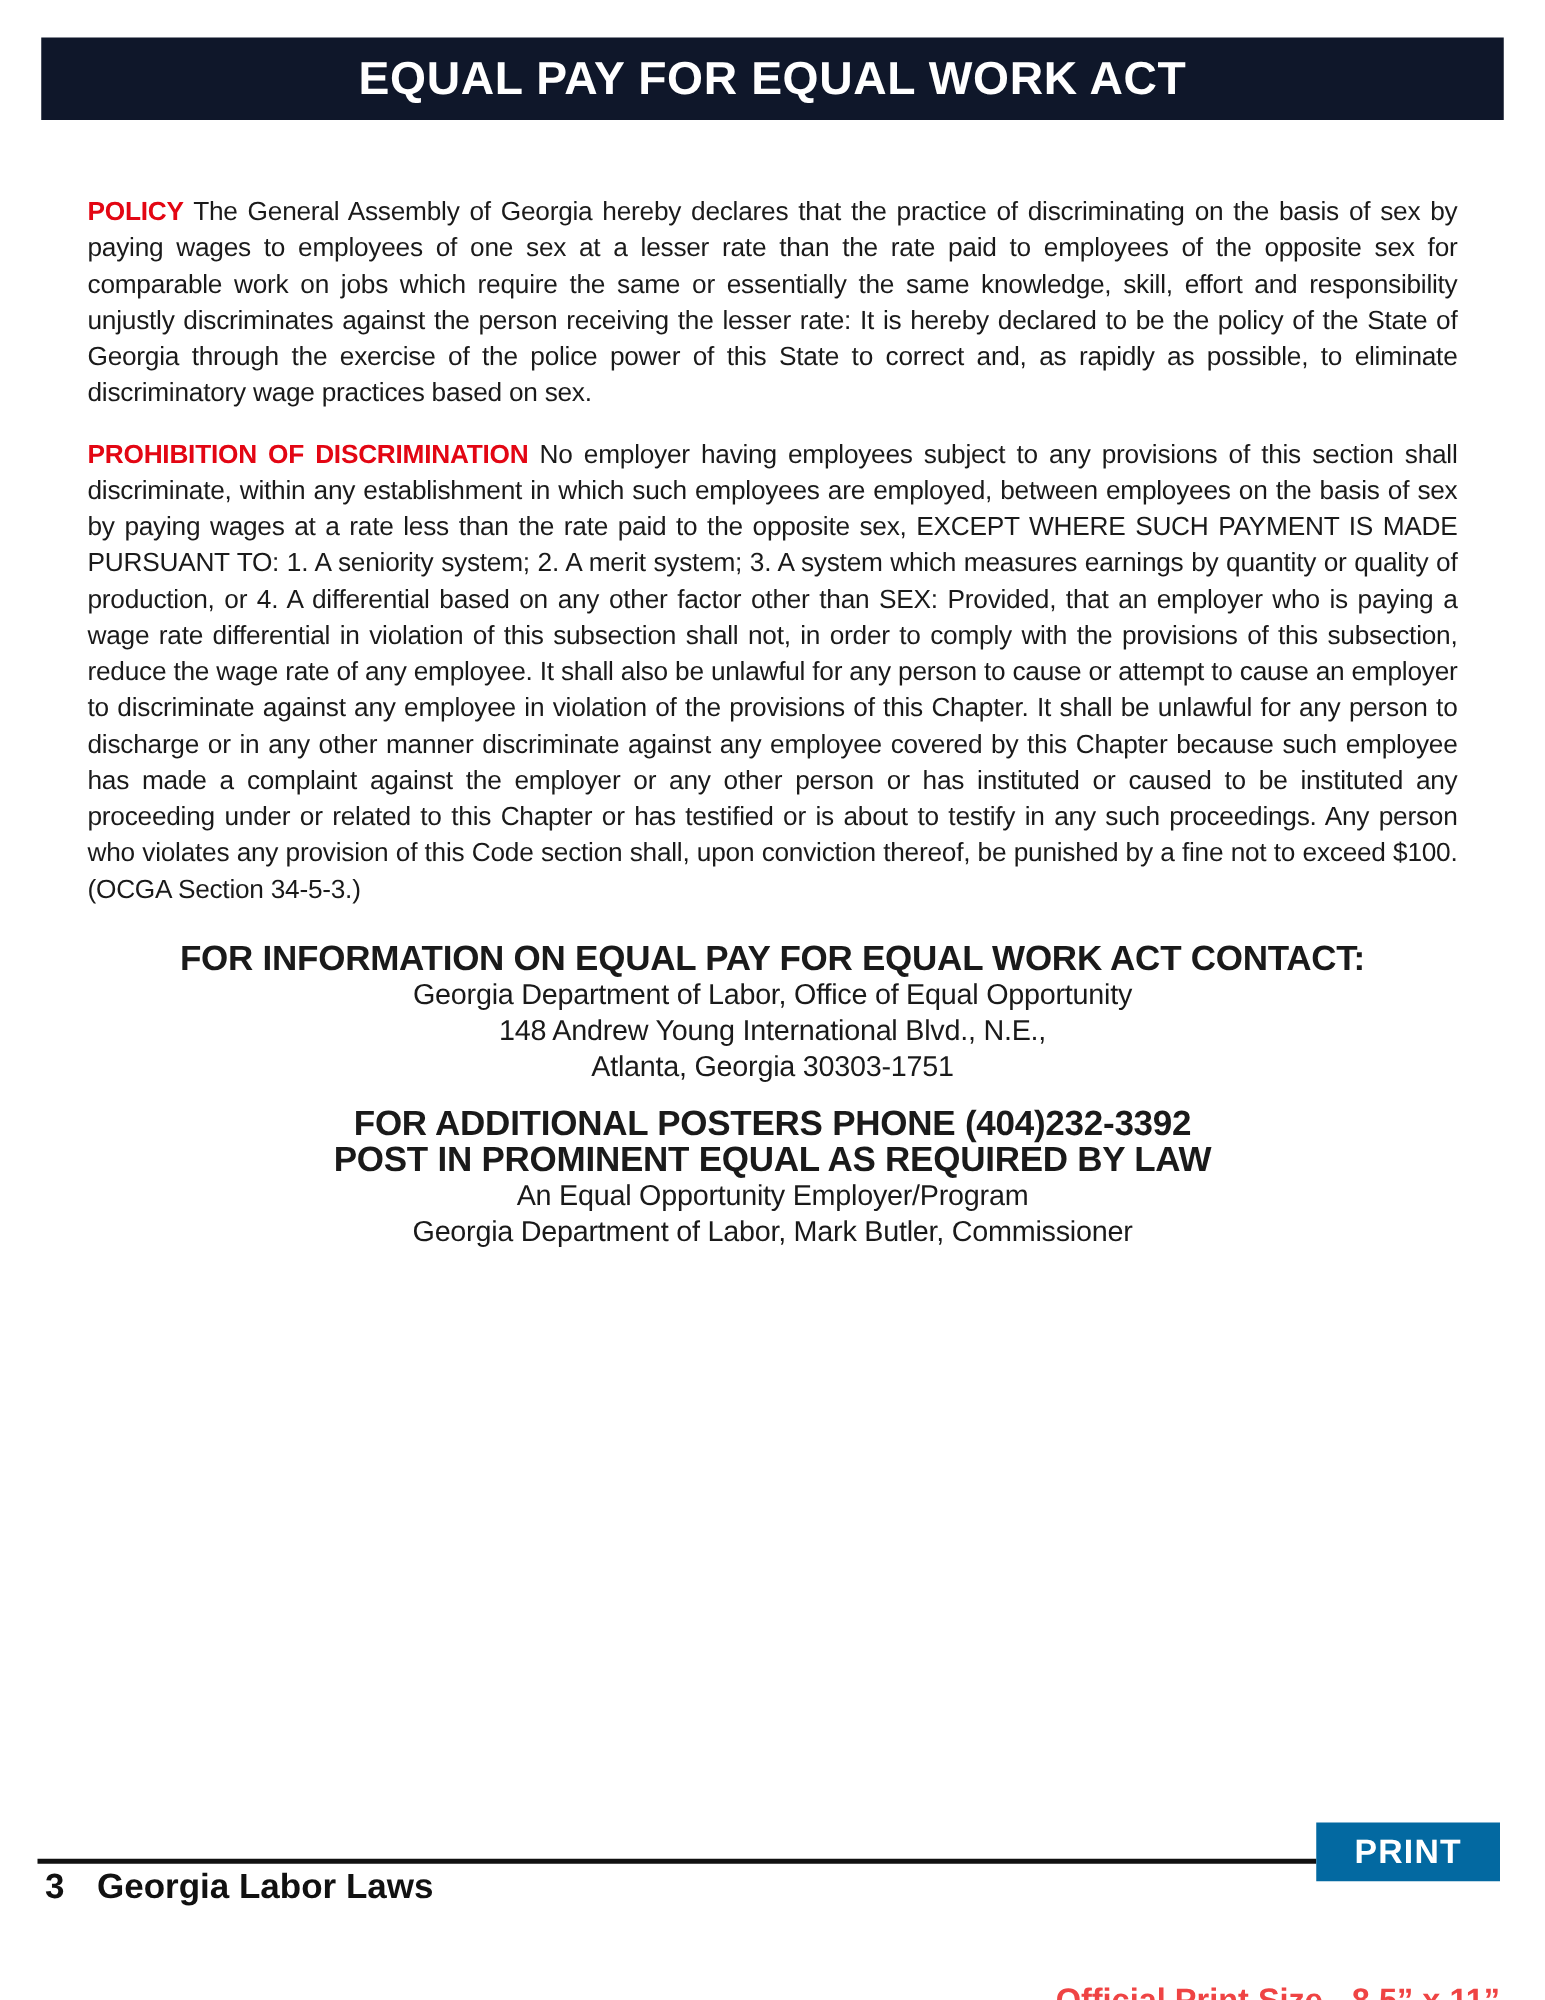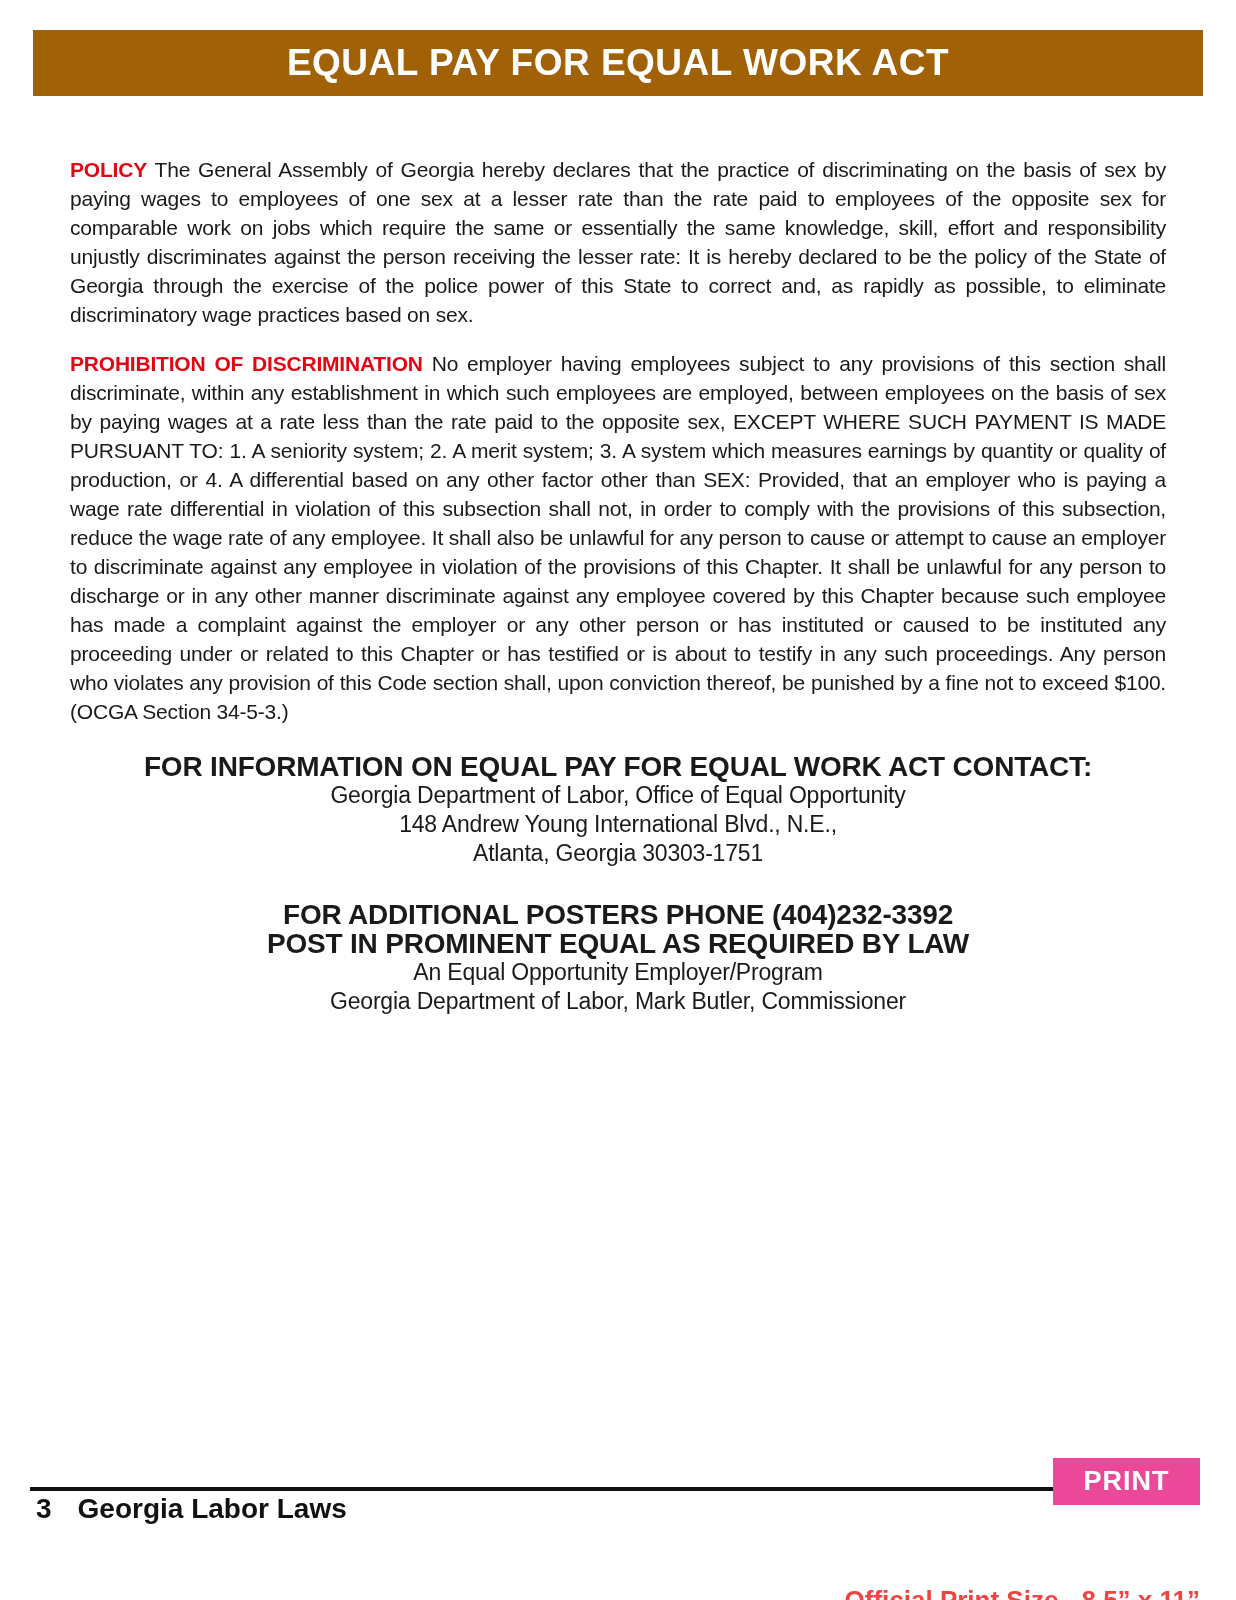--- a/index.html
+++ b/index.html
@@ -55,39 +55,39 @@
     font-weight: bold;
   }
 
   .center-block {
     text-align: center;
     font-size: 23px;
     line-height: 29px;
     letter-spacing: -0.2px;
   }
   .contact-block { margin-top: 26px; }
-  .additional-block { margin-top: 32px; }
+  .additional-block { margin-top: 16px; }
   .bold-line { font-weight: bold; font-size: 28px; }
 
   
   .footer-divider {
     position: absolute;
     left: 30px;
     top: 1487px;
     width: 1023px;
     height: 4px;
     background: #111111;
   }
   .print-btn {
     position: absolute;
     left: 1053px;
     top: 1458px;
     width: 147px;
     height: 47px;
-    background: #ec4899;
+    background: #0369a1;
     border: none;
     color: #ffffff;
     font-family: "Liberation Sans", sans-serif;
     font-weight: bold;
     font-size: 27px;
     letter-spacing: 1px;
     cursor: pointer;
     display: flex;
     align-items: center;
     justify-content: center;
@@ -159,21 +159,21 @@
     color: #ef4444;
   }
   .print-size-text { font-weight: bold; font-size: 26px; line-height: 32px; }
   .compliance-text { font-weight: bold; font-size: 21px; line-height: 26px; }
 </style>
 </head>
 <body>
 
 <div class="page">
 
-  <div class="banner" style="background-color: #a16207;">
+  <div class="banner" style="background-color: #0f172a;">
     <span class="banner-title" style="color: rgb(255, 255, 255);">EQUAL PAY FOR EQUAL WORK ACT</span>
   </div>
 
   <div class="content">
 
     <p class="para"><span class="red-label" style="color: rgb(227, 6, 19);">POLICY</span> <span>The General Assembly of Georgia hereby declares that the practice of discriminating on the basis of sex by paying wages to employees of one sex at a lesser rate than the rate paid to employees of the opposite sex for comparable work on jobs which require the same or essentially the same knowledge, skill, effort and responsibility unjustly discriminates against the person receiving the lesser rate: It is hereby declared to be the policy of the State of Georgia through the exercise of the police power of this State to correct and, as rapidly as possible, to eliminate discriminatory wage practices based on sex.</span></p>
 
     <p class="para"><span class="red-label" style="color: rgb(227, 6, 19);">PROHIBITION OF DISCRIMINATION</span> <span>No employer having employees subject to any provisions of this section shall discriminate, within any establishment in which such employees are employed, between employees on the basis of sex by paying wages at a rate less than the rate paid to the opposite sex, EXCEPT WHERE SUCH PAYMENT IS MADE PURSUANT TO:  1. A seniority system;  2. A merit system;  3. A system which measures earnings by quantity or quality of production, or 4. A differential based on any other factor other than SEX: Provided, that an employer who is paying a wage rate differential in violation of this subsection shall not, in order to comply with the provisions of this subsection, reduce the wage rate of any employee. It shall also be unlawful for any person to cause or attempt to cause an employer to discriminate against any employee in violation of the provisions of this Chapter. It shall be unlawful for any person to discharge or in any other manner discriminate against any employee covered by this Chapter because such employee has made a complaint against the employer or any other person or has instituted or caused to be instituted any proceeding under or related to this Chapter or has testified or is about to testify in any such proceedings. Any person who violates any provision of this Code section shall, upon conviction thereof, be punished by a fine not to exceed $100. (OCGA Section 34-5-3.)</span></p>
 
     <div class="center-block contact-block">

